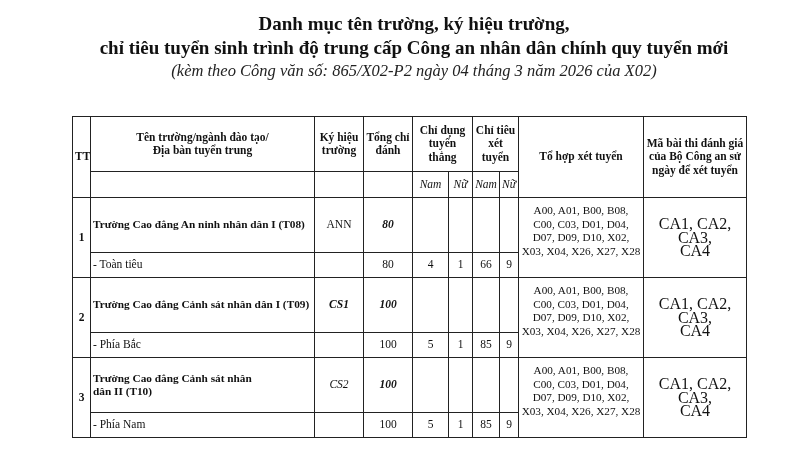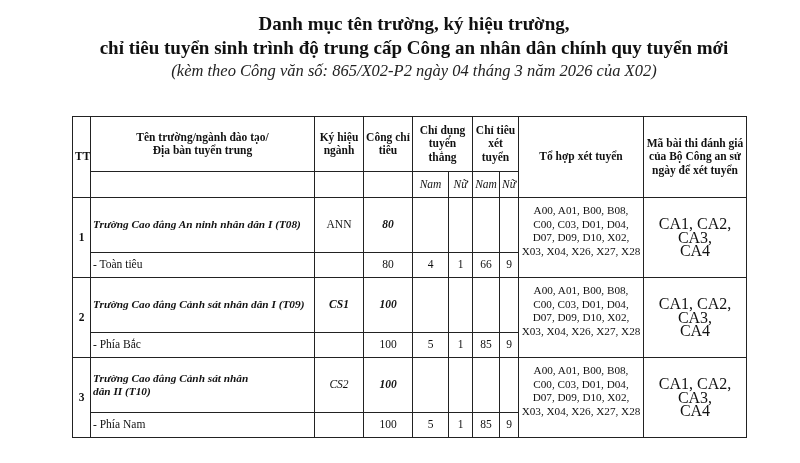--- a/index.html
+++ b/index.html
@@ -64,21 +64,21 @@
     .it { font-style: italic; font-weight: normal; }
     .left { text-align: left !important; }
     .bold { font-weight: bold; }
     .bi { font-weight: bold; font-style: italic; }
     .hdr1 td, .hdr1 th { height: 54px; }
     .hdr2 td, .hdr2 th { height: 25px; }
     .srow td { height: 54px; }
     .rrow td { height: 24px; }
     .tohop { font-size: 11.2px; line-height: 13px; padding: 0 1px; white-space: nowrap; }
     .mabai { font-size: 16px; line-height: 13.5px; }
-    .sname { font-size: 11.3px; font-style: italic; }
+    .sname { font-size: 11.3px; }
   </style>
 </head>
 <body>
 
 <div class="heading h1">Danh mục tên trường, ký hiệu trường,</div>
 <div class="heading h2">chỉ tiêu tuyển sinh trình độ trung cấp Công an nhân dân chính quy tuyển mới</div>
 <div class="heading h3">(kèm theo Công văn số: 865/X02-P2 ngày 04 tháng 3 năm 2026 của X02)</div>
 
 <table class="doc">
   <colgroup>
@@ -93,22 +93,22 @@
     <col style="width:125px">
     <col style="width:103px">
   </colgroup>
   <thead>
     <tr class="hdr1">
       <th rowspan="2" style="height:54px">TT</th>
       <th rowspan="1">
         <div>Tên trường/ngành đào tạo/</div>
         <div>Địa bàn tuyển trung</div>
       </th>
-      <th>Ký hiệu ngành</th>
-      <th>Công chỉ tiêu</th>
+      <th>Ký hiệu trường</th>
+      <th>Tổng chỉ đánh</th>
       <th colspan="2">Chỉ dụng tuyển thẳng</th>
       <th colspan="2">Chỉ tiêu xét tuyển</th>
       <th rowspan="2">Tổ hợp xét tuyển</th>
       <th rowspan="2">Mã bài thi đánh giá của Bộ Công an sử ngày để xét tuyển</th>
     </tr>
     <tr class="hdr2">
       <td></td>
       <td></td>
       <td></td>
       <td class="it">Nam</td>

